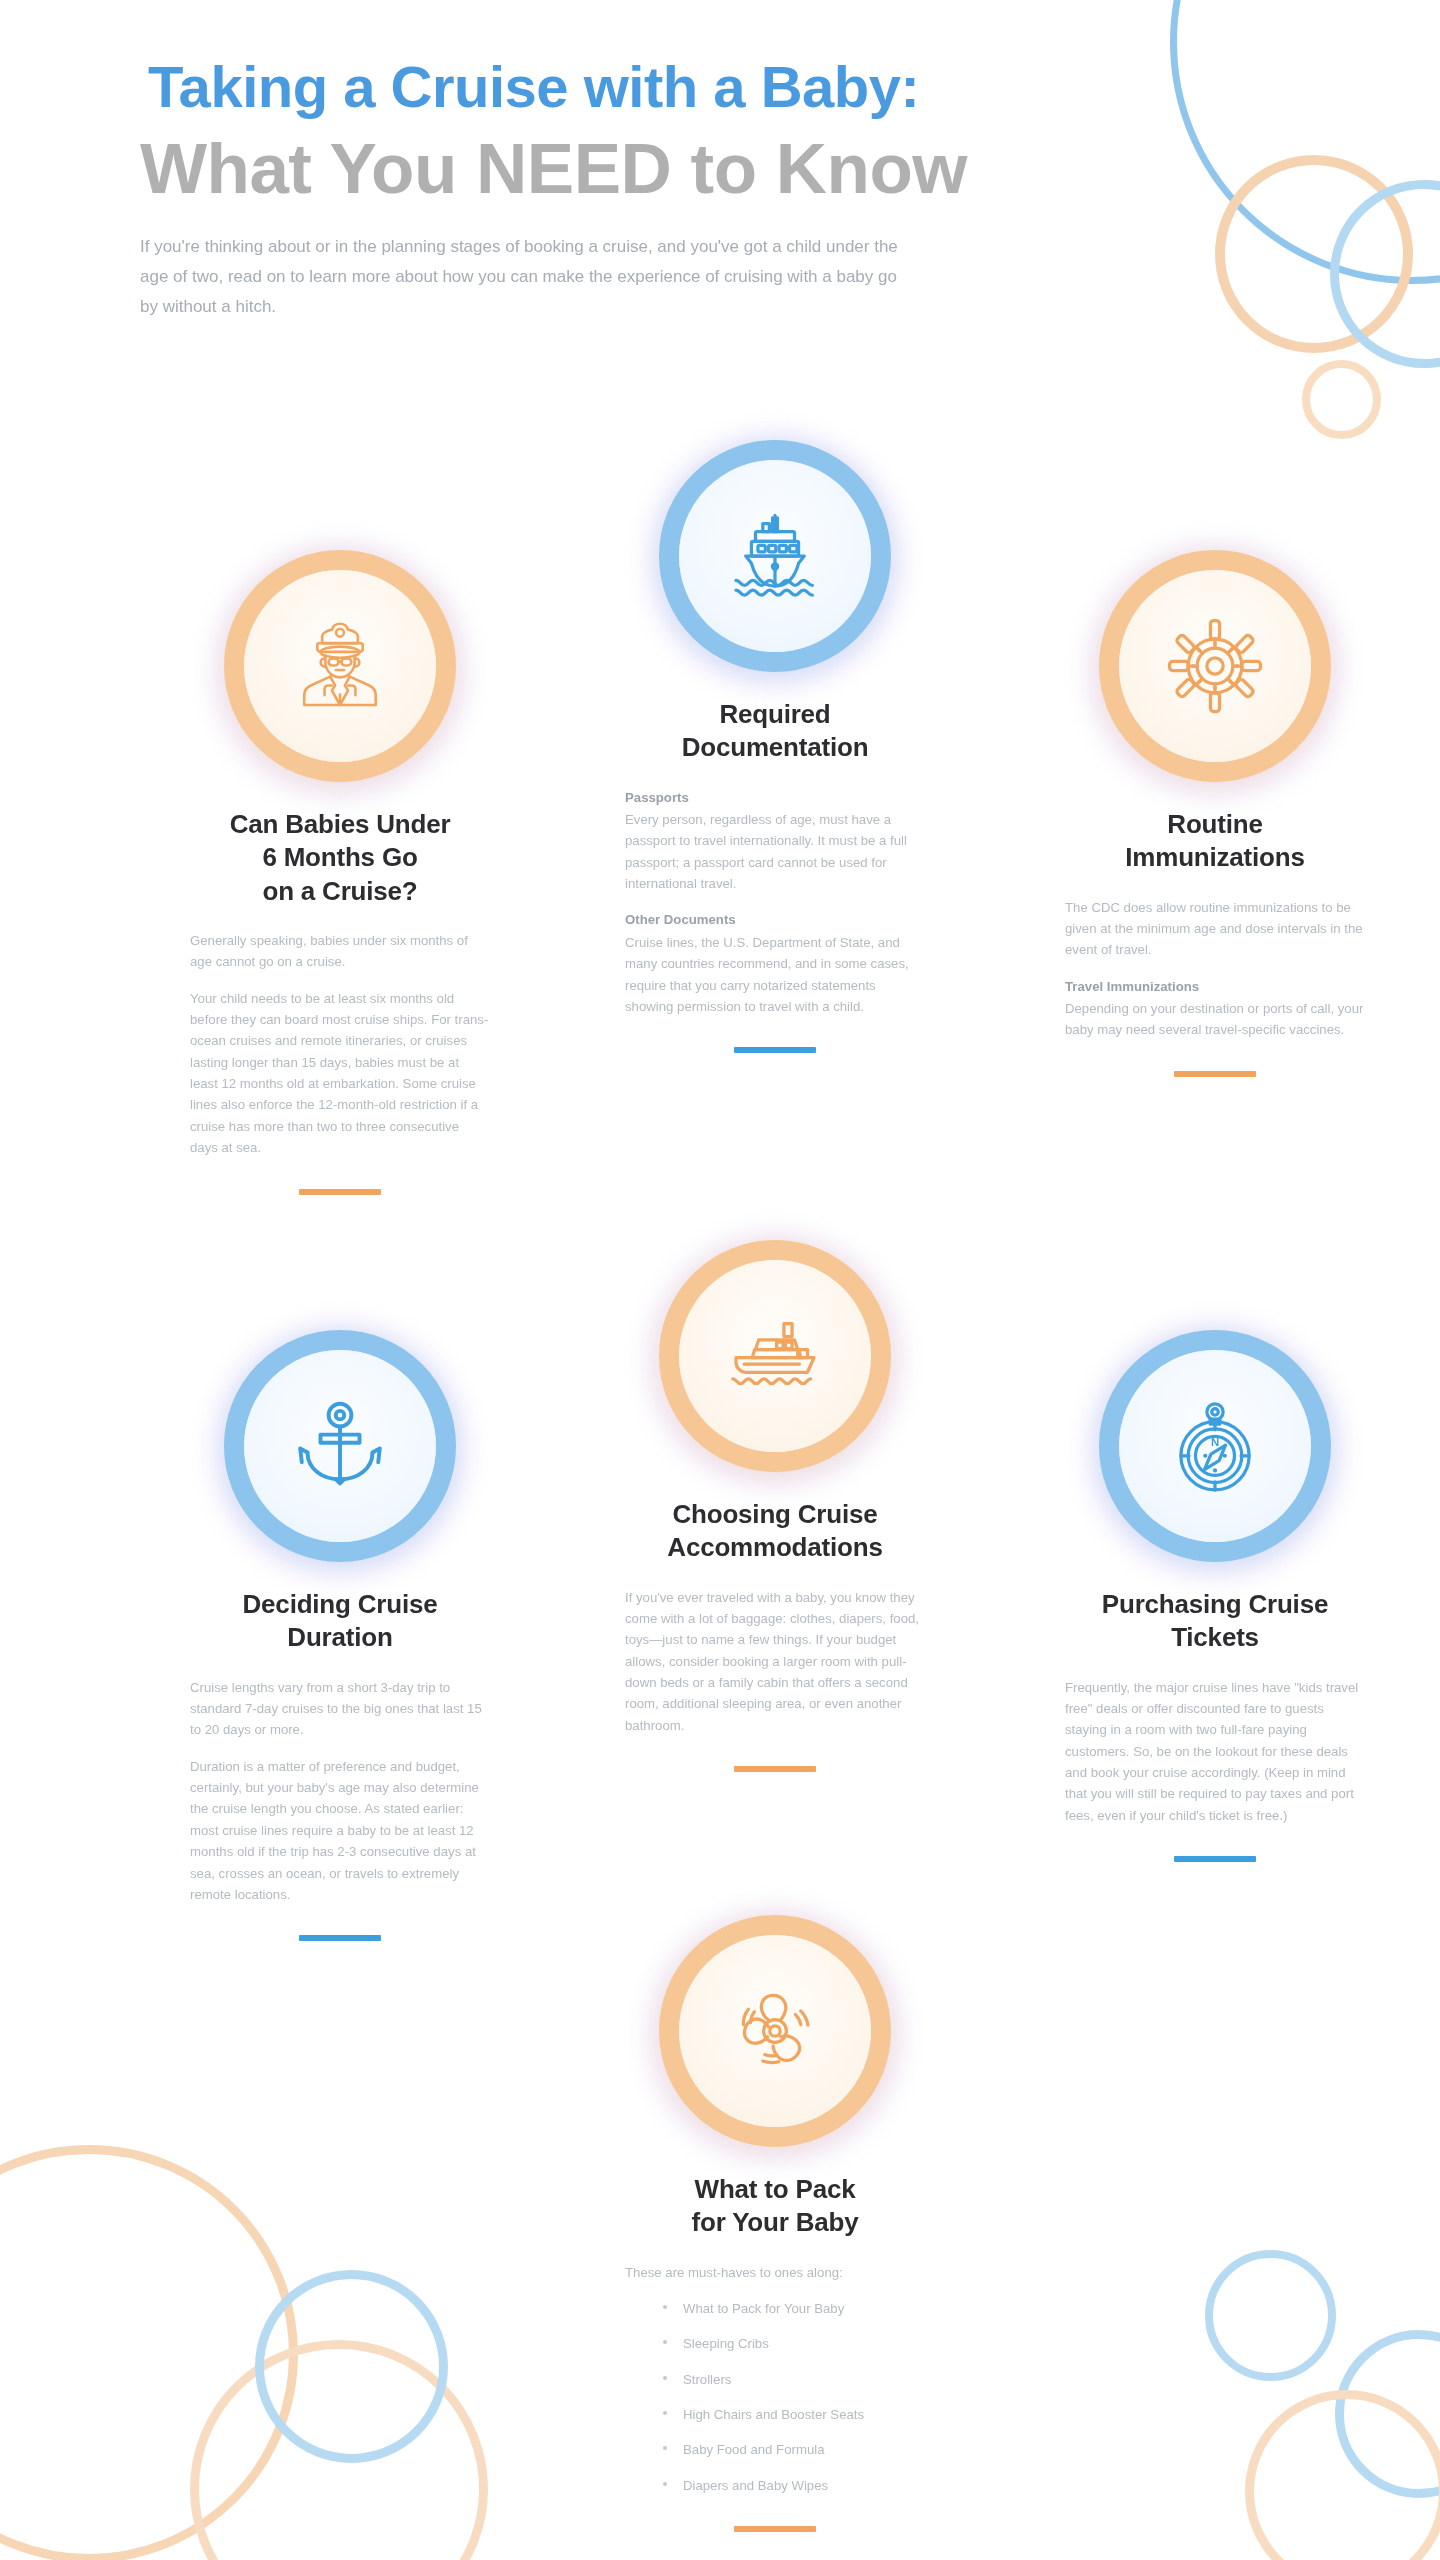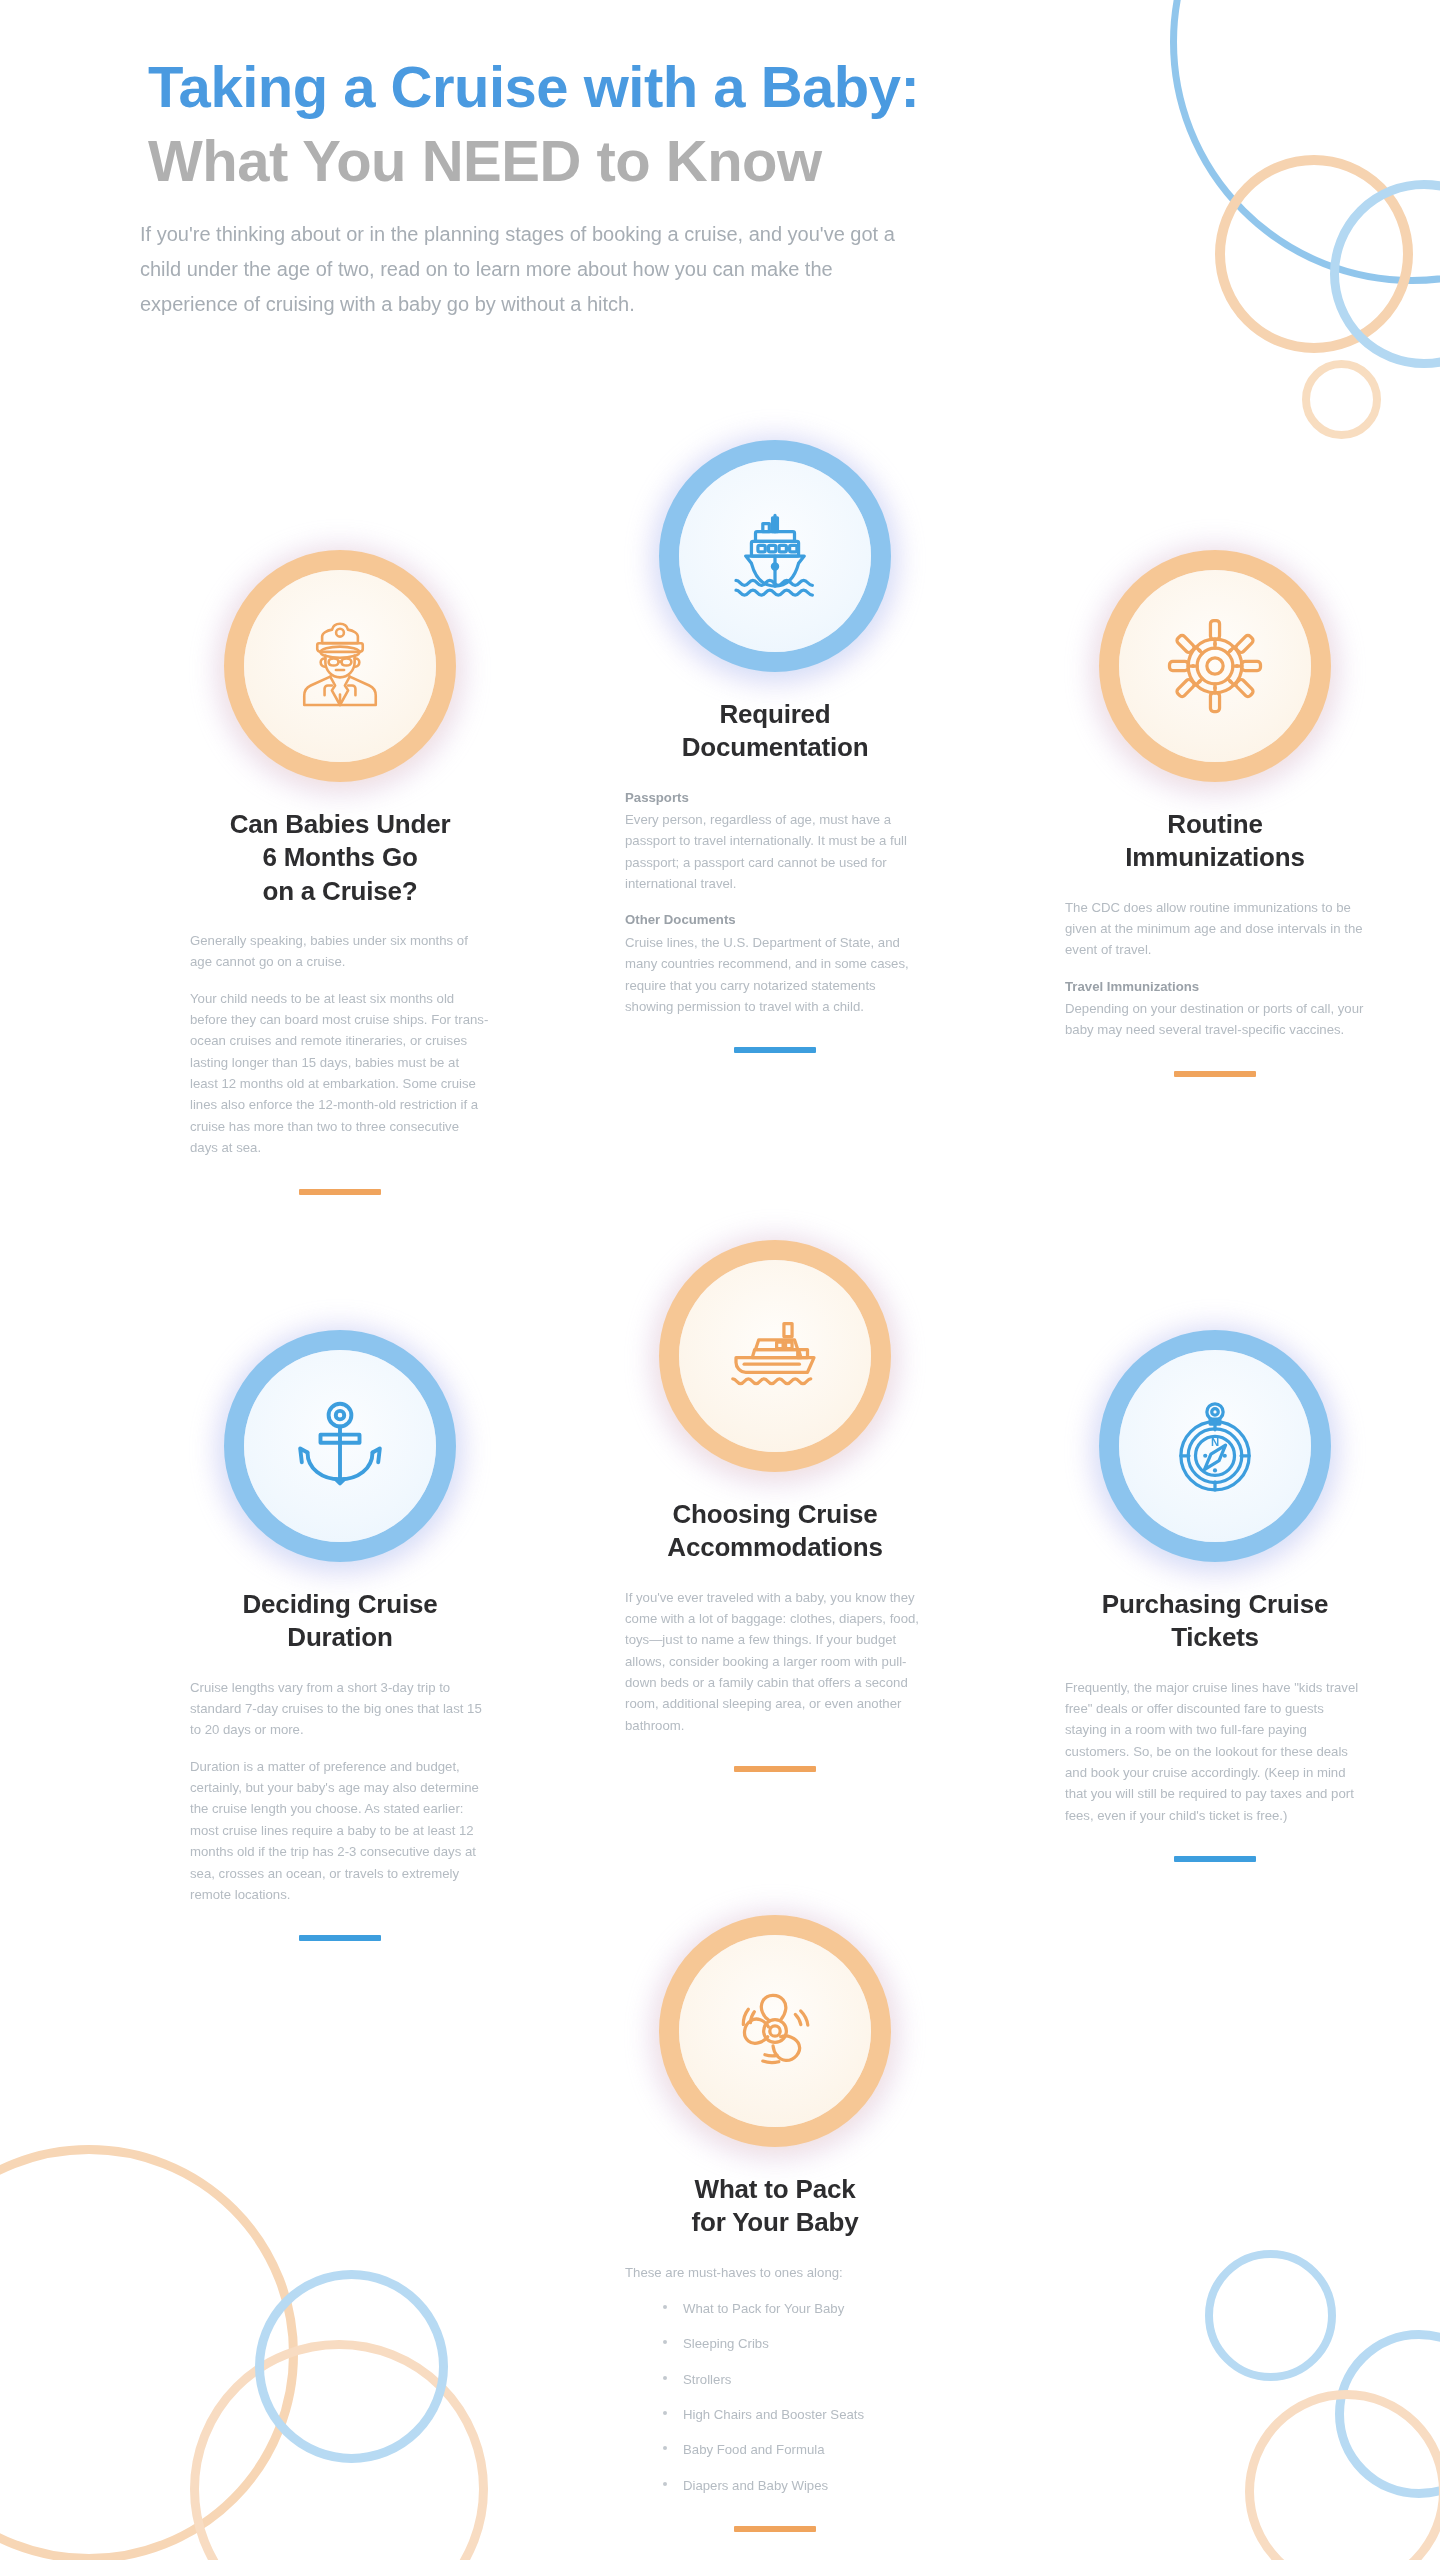--- a/index.html
+++ b/index.html
@@ -14,26 +14,26 @@
   
   .deco{position:absolute;border-radius:50%;border-style:solid;pointer-events:none;}
 
   
   .header{position:absolute;left:140px;top:48px;width:1060px;z-index:5;}
   .title-l1{
     font-size:58px;line-height:1.08;font-weight:bold;letter-spacing:-0.5px;
     color:#4a9ae0;margin:8px;white-space:nowrap;
   }
   .title-l2{
-    font-size:58px;line-height:1.18;font-weight:bold;letter-spacing:-0.5px;
-    color:#b0b0b0;margin:8px;white-space:nowrap;
+    font-size:71px;line-height:1.18;font-weight:bold;letter-spacing:-0.5px;
+    color:#b0b0b0;margin:0;white-space:nowrap;
   }
   .intro{
     margin-top:22px;width:770px;
-    font-size:20px;line-height:1.75;color:#a6adb4;font-weight:400;
+    font-size:17px;line-height:1.75;color:#a6adb4;font-weight:400;
   }
 
   
   .cards{position:absolute;left:0;top:0;width:1440px;height:2560px;z-index:4;}
   .card{position:absolute;width:400px;text-align:center;}
 
   .badge{
     position:relative;width:232px;height:232px;margin:0 auto;
     border-radius:50%;
   }

